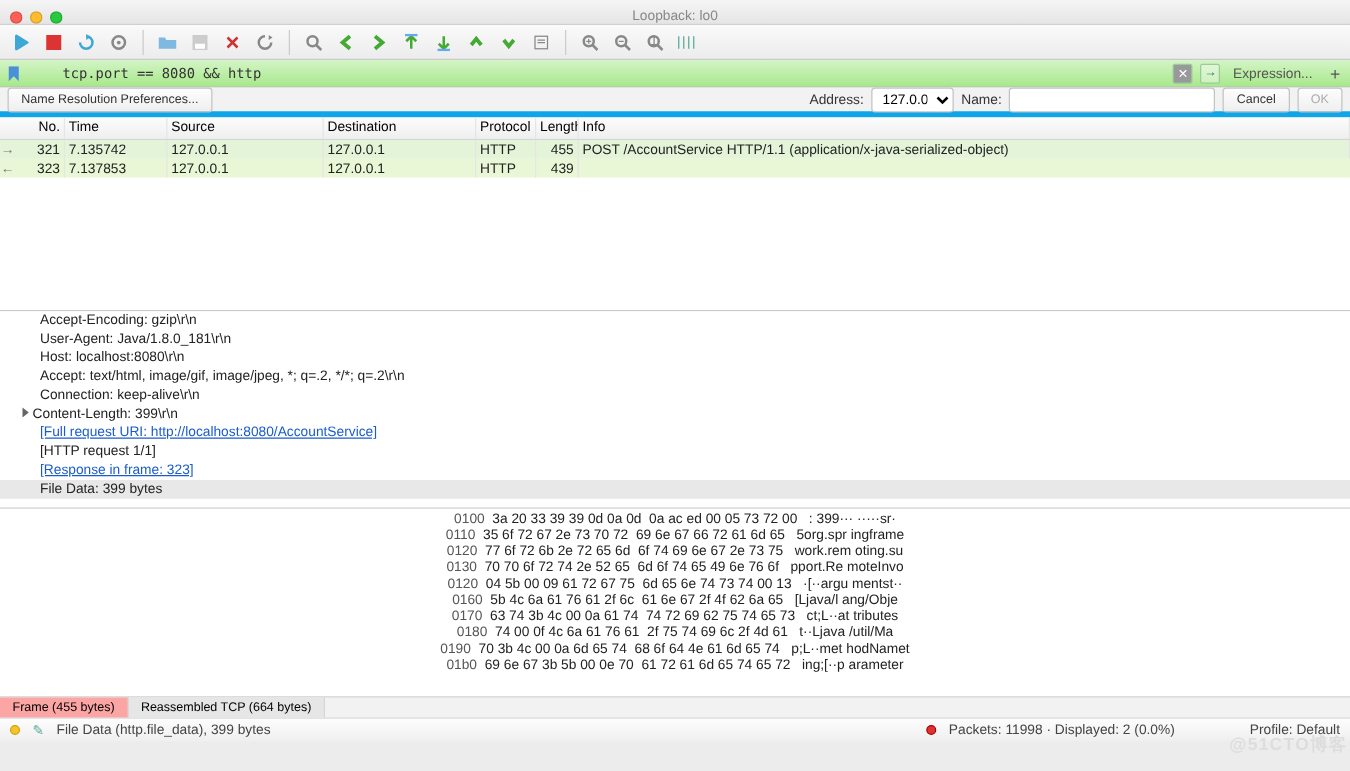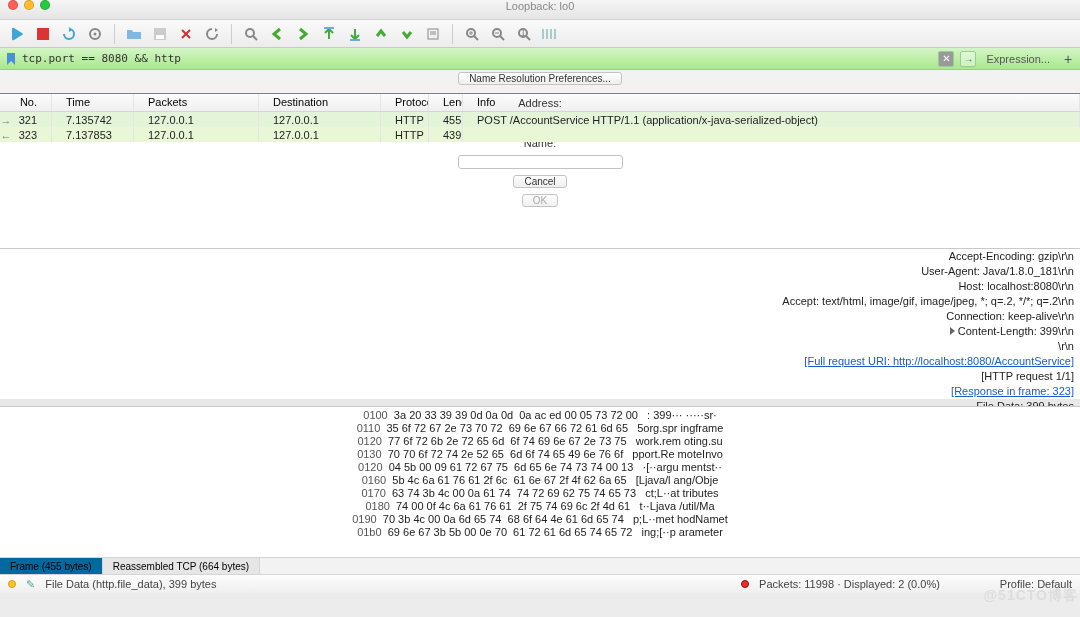--- a/index.html
+++ b/index.html
@@ -1,73 +1,73 @@
 <!DOCTYPE html>
 <html><head>
 <meta charset="utf-8">
 <style>
 * { margin:0; padding:0; box-sizing:border-box; font-family:-apple-system,"Helvetica Neue",Arial,sans-serif; font-size:11px; }
 body { background:#ececec; width:1080px; height:617px; overflow:hidden; position:relative; }
 .mono { font-family:Menlo,Monaco,Consolas,monospace;text-align:center; }
 
 
-.titlebar { height:20px; background:linear-gradient(#f5f5f5,#e5e5e5); border-bottom:1px solid #d0d0d0; display:flex; align-items:flex-start; position:relative; }
+.titlebar { height:20px; background:linear-gradient(#f5f5f5,#e5e5e5); border-bottom:1px solid #d0d0d0; display:flex; align-items:flex-end; position:relative; }
 .traffic { position:absolute; left:8px; display:flex; gap:6px; }
 .traffic span { width:10px; height:10px; border-radius:50%; border:0.5px solid rgba(0,0,0,.15); display:block; }
 .tr{background:#ff5f56}.ty{background:#ffbd2e}.tg{background:#27c93f}
 .title { margin:0 auto; color:#888; font-size:11px;}
 
 
 .toolbar { height:28px; background:linear-gradient(#fafafa,#ececec); border-bottom:1px solid #c9c9c9; display:flex; align-items:center; padding:0 6px; gap:4px; }
 .tbtn { width:22px; height:22px; display:flex; align-items:center; justify-content:center; color:#555; cursor:pointer; border-radius:2px; }
 .tvsep { width:1px; height:20px; background:#ccc; margin:0 4px; }
 svg { display:block; }
 
 
 .filterbar { height:22px; background:linear-gradient(#d4f5c6,#a8e88c); border-bottom:1px solid #a5c696; display:flex; align-items:center; padding:0 4px; gap:4px; }
 .bm { width:14px; height:14px; display:flex; align-items:center; justify-content:center;}
-.filterinput { flex:1; background:transparent; border:none; outline:none; font-family:Menlo,monospace; font-size:11px; color:#333;}
+.filterinput { flex:1; background:transparent; border:none; outline:none; font-family:Menlo,monospace; font-size:11px; color:#333;margin-left:28px;}
 .fbtn { width:16px; height:16px; display:flex; align-items:center; justify-content:center; background:rgba(255,255,255,.4); border:1px solid #9c9; border-radius:2px; cursor:pointer; margin-left:2px; font-size:10px;}
 .expr { padding:0 6px; color:#555; cursor:pointer;}
 .plus { width:16px; text-align:center; color:#555; cursor:pointer; font-size:14px;}
 
 
-.nrpbar { height:24px; background:#f2f2f2; border-bottom:1px solid #0ea5e9; display:flex; align-items:center; padding:2px 6px; gap:6px;flex-direction:column;}
+.nrpbar { height:24px; background:#f2f2f2; border-bottom:5px solid #0ea5e9; display:flex; align-items:center; padding:2px 6px; gap:6px;}
 .nrpbtn, .okbtn { height:20px; padding:0 10px; background:linear-gradient(#fdfdfd,#efefef); border:1px solid #c3c3c3; border-radius:3px; font-size:10px; color:#333; cursor:pointer;}
 .sp{flex:1}
 .lbl{color:#333;font-size:11px;}
 .sel, .txt { height:20px; border:1px solid #c3c3c3; border-radius:3px; background:#fff; padding:0 4px; font-size:11px;}
 .sel{width:66px}.txt{width:165px}
 .okbtn.dis{color:#aaa}
 
 
 .ptable { height:155px; background:#fff; border-bottom:1px solid #c9c9c9; overflow:hidden;}
 .phdr { height:18px; background:linear-gradient(#fcfcfc,#efefef); border-bottom:1px solid #d5d5d5; display:flex; }
-.phdr div, .prow div { border-right:1px solid #e5e5e5; padding:2px 14px; white-space:nowrap; overflow:hidden;}
+.phdr div, .prow div { border-right:1px solid #e5e5e5; padding:2px 3px; white-space:nowrap; overflow:hidden;}
 .c0{width:52px;text-align:right}.c1{width:82px}.c2{width:125px}.c3{width:122px}.c4{width:48px}.c5{width:34px;text-align:right}.c6{flex:1}
 .prow { height:15px; display:flex; font-family:Menlo,monospace; color:#222;}
 .prow.r0{background:#e4f4d9}
 .prow.r1{background:#eaf7d6}
 .prow-wrap{position:relative}
 .rarrow{position:absolute;left:-1px;top:0;width:14px;height:15px;display:flex;align-items:center;justify-content:center;color:#777}
 
 
 .details { height:158px; background:#fff; border-bottom:1px solid #c9c9c9; overflow:auto; font-family:Menlo,monospace; line-height:15px;}
-.dline { padding:0 6px 0 32px; white-space:pre; color:#222;text-align:right;}
+.dline { padding:0 6px 0 32px; white-space:pre; color:#222;}
 .dline.link{color:#1a5ccf; text-decoration:underline;}
 .tri{display:inline-block;width:0;height:0;border-top:4px solid transparent;border-bottom:4px solid transparent;border-left:5px solid #666;}
 
 
 .hex { height:150px; background:#fff; overflow:auto; font-family:Menlo,monospace; line-height:13px; color:#222; padding:2px 8px;}
 .xrow{white-space:pre}
 .off{color:#555}
 
 
 .hxtabs { height:18px; background:#f2f2f2; border-top:1px solid #d5d5d5; border-bottom:1px solid #d5d5d5; display:flex; align-items:stretch;}
-.hxtab{padding:2px 10px; font-size:10px; border-right:1px solid #d5d5d5; background:#0369a1; cursor:pointer; display:flex; align-items:center;}
+.hxtab{padding:2px 10px; font-size:10px; border-right:1px solid #d5d5d5; background:#fca5a5; cursor:pointer; display:flex; align-items:center;}
 .hxtab.active{background:#e6e6e6}
 
 
 .statusbar { height:18px; background:linear-gradient(#fdfdfd,#efefef); display:flex; align-items:center; padding:0 8px; gap:10px; font-size:10px; color:#444;}
 .sdot{width:8px;height:8px;border-radius:50%;background:#f4c430;border:1px solid #d4a000}
 .pulse{width:8px;height:8px;border-radius:50%;background:#d33;border:1px solid #a00}
 .watermark{position:absolute;right:2px;bottom:12px;color:#ddd;font-size:14px;font-weight:bold;letter-spacing:1px;pointer-events:none;}
 </style>
 </head>
 <body>
@@ -227,21 +227,21 @@
   <span class="lbl">Name:</span>
   <input class="txt" style="">
   <button class="okbtn">Cancel</button>
   <button class="okbtn dis">OK</button>
 </div>
 
 <div class="ptable">
   <div class="phdr">
     <div class="c0">No.</div>
     <div class="c1">Time</div>
-    <div class="c2">Packets</div>
+    <div class="c2">Source</div>
     <div class="c3">Destination</div>
     <div class="c4">Protocol</div>
     <div class="c5">Length</div>
     <div class="c6">Info</div>
   </div>
   <div id="prows">
       <div class="prow-wrap">
         <div class="rarrow">→</div>
         <div class="prow r0">
           <div class="c0">321</div>
@@ -269,21 +269,20 @@
 
 <div class="details">
   <div id="dlines">
       <div class="dline">Accept-Encoding: gzip\r\n</div>
       <div class="dline">User-Agent: Java/1.8.0_181\r\n</div>
       <div class="dline">Host: localhost:8080\r\n</div>
       <div class="dline">Accept: text/html, image/gif, image/jpeg, *; q=.2, */*; q=.2\r\n</div>
       <div class="dline">Connection: keep-alive\r\n</div>
     </div>
   <div class="dline" style="padding-left:18px"><span class="tri"></span> <span>Content-Length: 399\r\n</span></div>
-  <div class="dline">\r\n</div>
   <div class="dline link">[Full request URI: http://localhost:8080/AccountService]</div>
   <div class="dline">[HTTP request 1/1]</div>
   <div class="dline link">[Response in frame: 323]</div>
   <div class="dline" style="background:#e8e8e8">File Data: 399 bytes</div>
 
 </div>
 
 <div class="hex mono" id="hexpane">
     <div class="xrow"><span class="off">0100</span>  3a 20 33 39 39 0d 0a 0d  0a ac ed 00 05 73 72 00   : 399··· ·····sr·</div>
     <div class="xrow"><span class="off">0110</span>  35 6f 72 67 2e 73 70 72  69 6e 67 66 72 61 6d 65   5org.spr ingframe</div>

